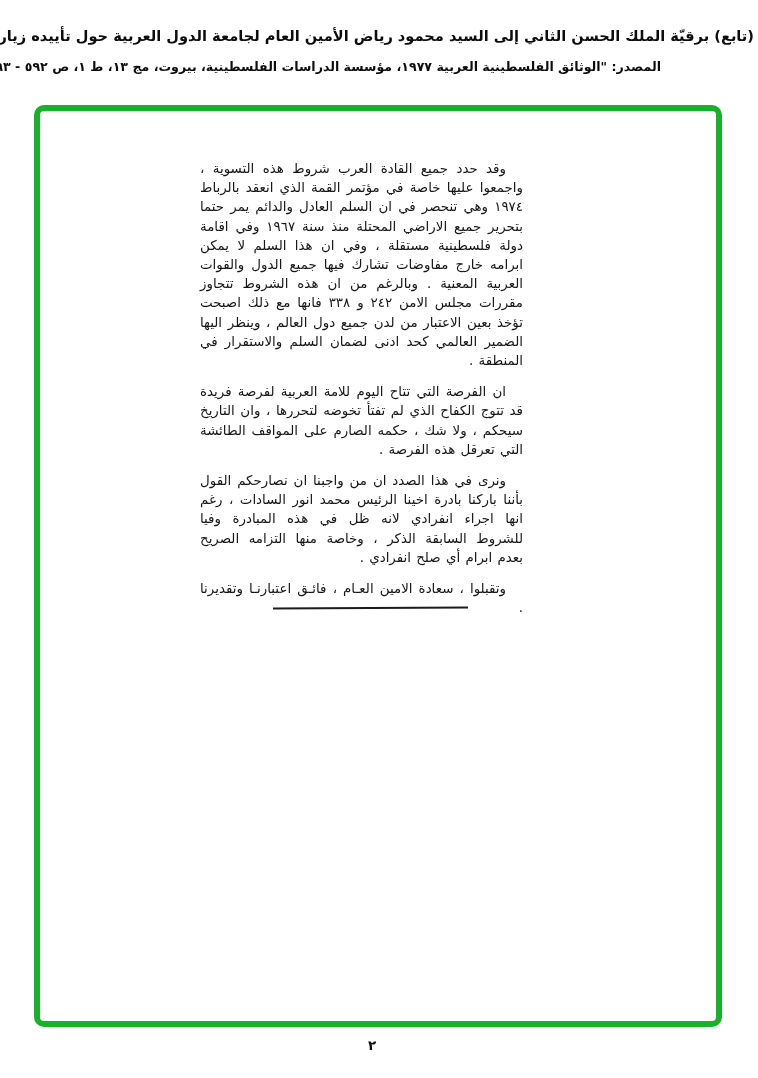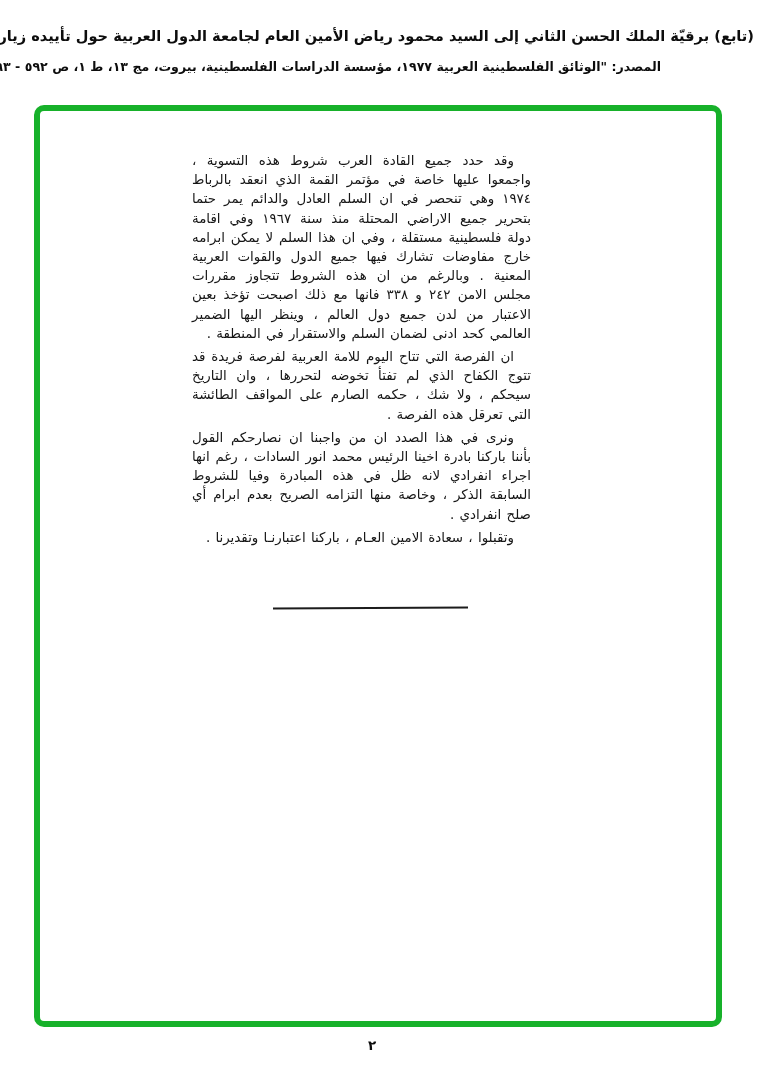--- a/index.html
+++ b/index.html
@@ -65,21 +65,21 @@
     top: 36px;
     width: 347px;
     direction: rtl;
     text-align: justify;
     font-size: 13.4px;
     line-height: 19.2px;
     color: #151515;
     font-weight: 500;
   }
   .letter-body p {
-    margin: 4px;
+    margin: 12px;
     padding: 0;
     text-indent: 17px;
     word-spacing: 1px;
   }
   
   .closing-divider {
     position: absolute;
     left: 233px;
     top: 496px;
     width: 195px;
@@ -108,21 +108,21 @@
     <div class="doc-title">(تابع) برقيّة الملك الحسن الثاني إلى السيد محمود رياض الأمين العام لجامعة الدول العربية حول تأييده زيارة الرئيس السادات لإسرائيل</div>
     <div class="doc-source">المصدر:  "الوثائق الفلسطينية العربية ١٩٧٧، مؤسسة الدراسات الفلسطينية، بيروت، مج ١٣، ط ١، ص ٥٩٢ - ٥٩٣"</div>
   </div>
 
   <div class="green-frame">
 
     <div class="letter-body">
       <p>وقد حدد جميع القادة العرب شروط هذه التسوية ، واجمعوا عليها خاصة في مؤتمر القمة الذي انعقد بالرباط ١٩٧٤ وهي تنحصر في ان السلم العادل والدائم يمر حتما بتحرير جميع الاراضي المحتلة منذ سنة ١٩٦٧ وفي اقامة دولة فلسطينية مستقلة ، وفي ان هذا السلم لا يمكن ابرامه خارج مفاوضات تشارك فيها جميع الدول والقوات العربية المعنية . وبالرغم من ان هذه الشروط تتجاوز مقررات مجلس الامن ٢٤٢ و ٣٣٨ فانها مع ذلك اصبحت تؤخذ بعين الاعتبار من لدن جميع دول العالم ، وينظر اليها الضمير العالمي كحد ادنى لضمان السلم والاستقرار في المنطقة .</p>
       <p>ان الفرصة التي تتاح اليوم للامة العربية لفرصة فريدة قد تتوج الكفاح الذي لم تفتأ تخوضه لتحررها ، وان التاريخ سيحكم ، ولا شك ، حكمه الصارم على المواقف الطائشة التي تعرقل هذه الفرصة .</p>
       <p>ونرى في هذا الصدد ان من واجبنا ان نصارحكم القول بأننا باركنا بادرة اخينا الرئيس محمد انور السادات ، رغم انها اجراء انفرادي لانه ظل في هذه المبادرة وفيا للشروط السابقة الذكر ، وخاصة منها التزامه الصريح بعدم ابرام أي صلح انفرادي .</p>
-      <p>وتقبلوا ، سعادة الامين العـام ، باركنا اعتبارنـا وتقديرنا .</p>
+      <p>وتقبلوا ، سعادة الامين العـام ، فائـق اعتبارنـا وتقديرنا .</p>
     </div>
 
     <div class="closing-divider"></div>
 
   </div>
 
   <div class="page-number">٢</div>
 
 </div>
 

